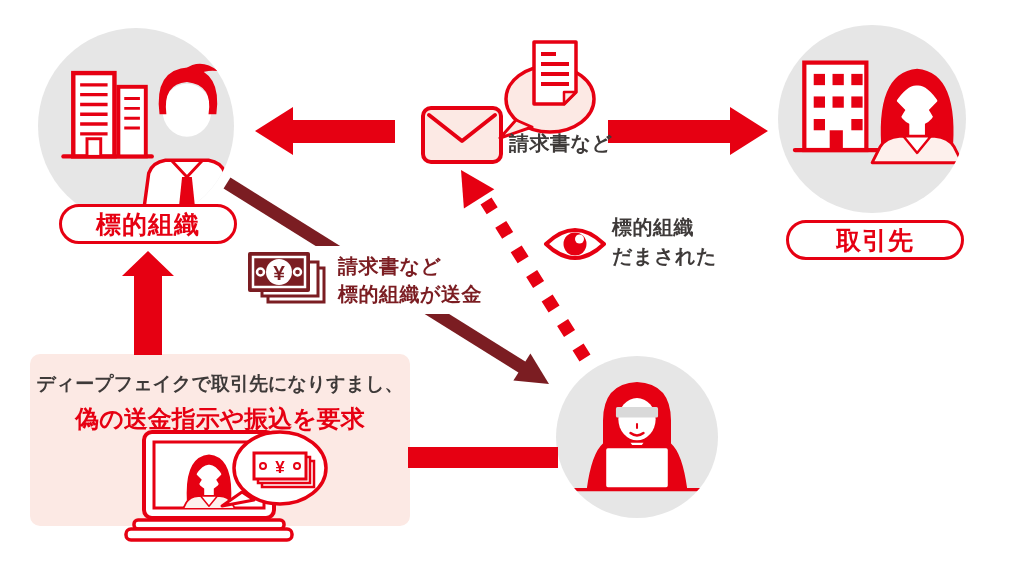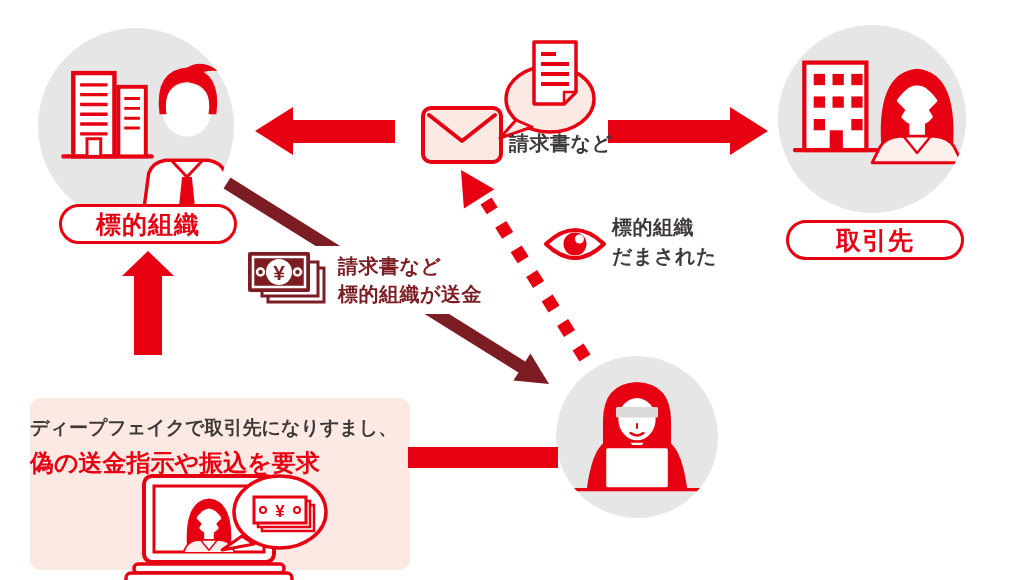--- a/index.html
+++ b/index.html
@@ -29,21 +29,21 @@
 
   .caption{position:absolute;color:var(--text-dark);font-size:19px;font-weight:700;z-index:2;letter-spacing:.5px;}
   .cap-email{left:509px;top:130px;font-size:20px;}
   .cap-eye{left:612px;top:213px;line-height:29px;font-size:20px;}
 
   .remit{position:absolute;left:240px;top:246px;display:flex;align-items:flex-start;gap:10px;
          background:#fff;padding:4px 8px 4px 4px;z-index:3;}
   .remit-text{color:var(--dark-red);font-size:20px;font-weight:700;line-height:28px;letter-spacing:.5px;padding-top:2px;}
 
   .deepfake{position:absolute;left:30px;top:354px;width:380px;height:172px;background:var(--pink);
-            border-radius:10px;z-index:0;text-align:left;margin-top:44px;}
+            border-radius:10px;z-index:0;text-align:center;}
   .df-l1{margin-top:17px;color:var(--text-dark);font-size:19px;font-weight:700;}
   .df-l2{margin-top:6px;color:var(--red);font-size:24px;font-weight:700;}
   .df-art{position:absolute;left:92px;top:74px;}
 
   
   .f-red{fill:var(--red);} .f-white{fill:#fff;} .f-pink{fill:var(--pink);}
   .f-maroon{fill:var(--dark-red);} .f-visor{fill:var(--visor-gray);} .f-blouse{fill:var(--blouse-pink);}
   .s-red{stroke:var(--red);} .s-maroon{stroke:var(--dark-red);} .s-white{stroke:#fff;}
   .yen{font-family:"Liberation Sans","DejaVu Sans",sans-serif;font-weight:700;}
 </style>

